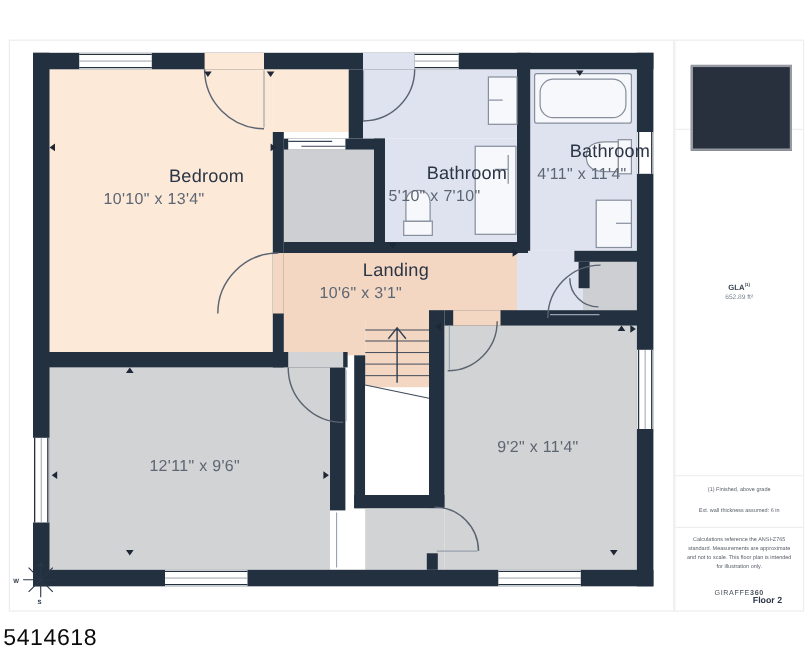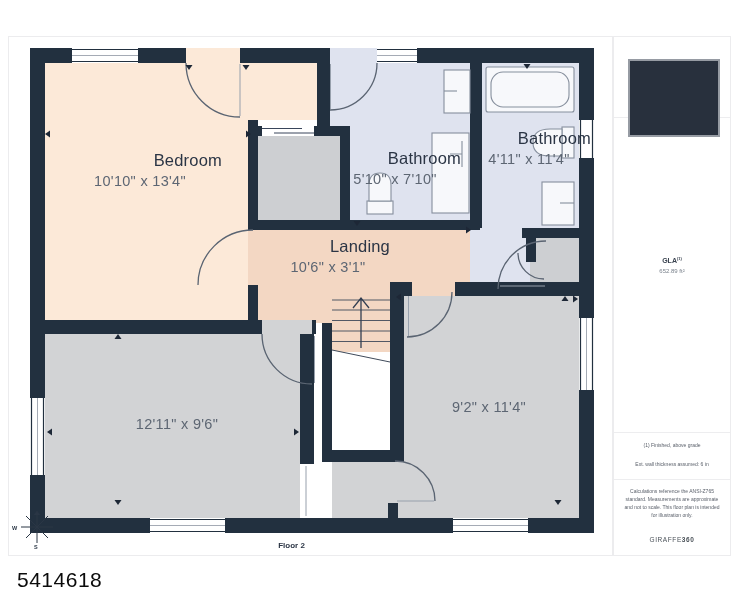--- a/index.html
+++ b/index.html
@@ -5,23 +5,23 @@
   html,body{margin:0;padding:0;background:#fff;}
   #app{position:relative;width:732px;height:600px;background:#fff;overflow:hidden;
        font-family:"Liberation Sans", sans-serif;}
   .card{position:absolute;background:#fff;border:1px solid #ececee;box-sizing:border-box;}
   #plan-card{left:8px;top:36px;width:605px;height:520px;}
   #sidebar{left:613px;top:36px;width:118px;height:520px;}
   svg.plan{position:absolute;left:0;top:0;}
   .room-label{position:absolute;text-align:center;pointer-events:none;}
   .room-label .rname{font-size:16.5px;font-weight:normal;color:#2b3545;letter-spacing:.2px;line-height:1.25;text-align:right;}
   .room-label .rdims{font-size:14.5px;color:#5d6673;letter-spacing:.3px;line-height:1.45;}
-  #floor-label{position:absolute;left:8px;top:541px;width:567px;text-align:center;
+  #floor-label{position:absolute;left:8px;top:541px;width:703px;text-align:right;
                font-size:8px;font-weight:bold;color:#2b3545;}
-  #photo-id{position:absolute;left:17px;top:568px;font-size:21px;color:#0b0b0b;letter-spacing:.5px;}
+  #photo-id{position:absolute;left:3px;top:568px;font-size:21px;color:#0b0b0b;letter-spacing:.5px;}
   
   .sb-line{position:absolute;left:0;right:0;height:1px;background:#ededef;}
   #thumb{position:absolute;left:14px;top:22px;width:92px;height:78px;background:#28303d;
          border:2px solid #969ba3;box-sizing:border-box;}
   .sb-gla{position:absolute;left:0;right:0;top:219px;text-align:center;
           font-size:7px;font-weight:bold;color:#39424f;}
   .sb-gla sup{font-size:4px;}
   .sb-glaval{position:absolute;left:0;right:0;top:231px;text-align:center;
              font-size:6px;color:#7a828c;}
   .sb-note{position:absolute;left:4px;right:4px;text-align:center;font-size:5px;color:#5b616b;}

